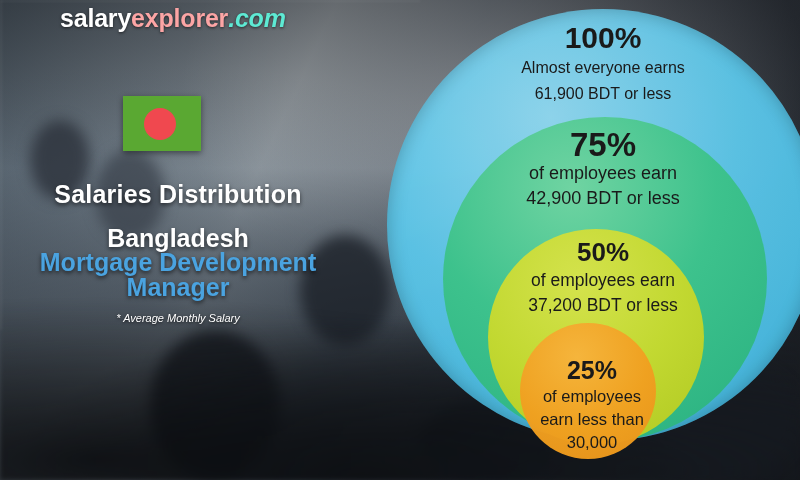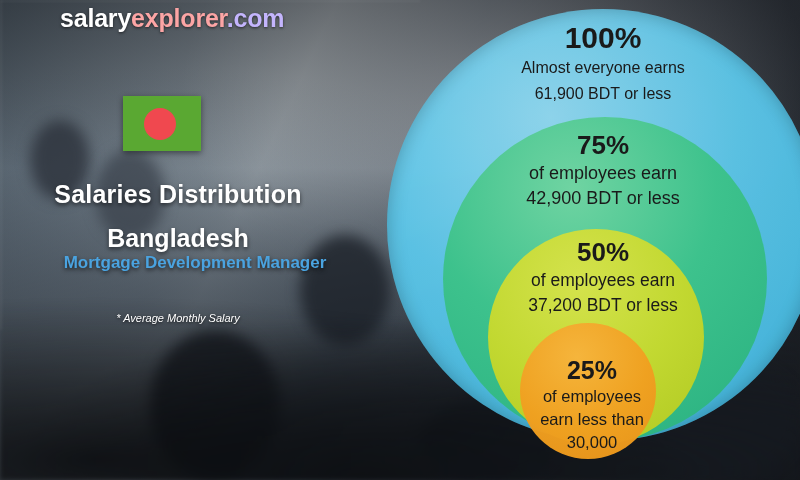--- a/index.html
+++ b/index.html
@@ -41,21 +41,21 @@
   #left{position:absolute;left:0;top:0;width:400px;height:480px;}
 
   #logo{
     position:absolute;left:60px;top:4px;
     font-size:25px;font-weight:bold;letter-spacing:-0.2px;
     text-shadow:0 1px 3px rgba(0,0,0,.6);
     white-space:nowrap;
   }
   #logo .s1{color:#ffffff;}
   #logo .s2{color:#fca5a5;}
-  #logo .s3{color:#c4b5fd;}
+  #logo .s3{color:#5eead4;font-style:italic;}
 
   #flag{
     position:absolute;left:123px;top:96px;width:78px;height:55px;
     background:#5aa832;border:0;
     box-shadow:0 2px 6px rgba(0,0,0,.45);
     display:flex;align-items:center;justify-content:center;
   }
   #flag .circle{
     width:32px;height:32px;border-radius:50%;background:#f0484f;
     margin-left:-5px;
@@ -67,23 +67,22 @@
     text-shadow:0 2px 4px rgba(0,0,0,.6);
   }
   #title2{
     position:absolute;left:0;top:208px;width:356px;text-align:center;
     color:#ffffff;font-size:25px;font-weight:bold;
     text-shadow:0 2px 4px rgba(0,0,0,.6);
     margin-top:16px;
   }
   #job{
     position:absolute;left:0;top:250px;width:356px;text-align:center;
-    color:#4aa3e0;font-size:17px;font-weight:bold;line-height:25px;
+    color:#4aa3e0;font-size:25px;font-weight:bold;line-height:25px;
     text-shadow:0 2px 4px rgba(0,0,0,.65);
-    padding-left:17px;
   }
   #note{
     position:absolute;left:0;top:312px;width:356px;text-align:center;
     color:#ffffff;font-size:11px;font-style:italic;
     text-shadow:0 1px 3px rgba(0,0,0,.7);
   }
 
   
   #chart{position:absolute;left:340px;top:17px;width:460px;height:480px;}
 
@@ -112,21 +111,21 @@
   }
 
   .lbl{position:absolute;text-align:center;color:#1a1a1a;}
   .pct{font-weight:bold;display:block;}
 
   #t100{left:40px;top:4px;width:446px;}
   #t100 .pct{font-size:30px;line-height:34px;}
   #t100 .txt{font-size:16px;line-height:26px;}
 
   #t75{left:80px;top:112px;width:366px;}
-  #t75 .pct{font-size:26px;line-height:32px;}
+  #t75 .pct{font-size:33px;line-height:32px;}
   #t75 .txt{font-size:18px;line-height:25px;}
 
   #t50{left:112px;top:220px;width:302px;}
   #t50 .pct{font-size:26px;line-height:31px;}
   #t50 .txt{font-size:17.5px;line-height:25px;}
 
   #t25{left:140px;top:322px;width:224px;margin-top:16px;}
   #t25 .pct{font-size:25px;line-height:30px;}
   #t25 .txt{font-size:16.5px;line-height:23px;}
 </style>

